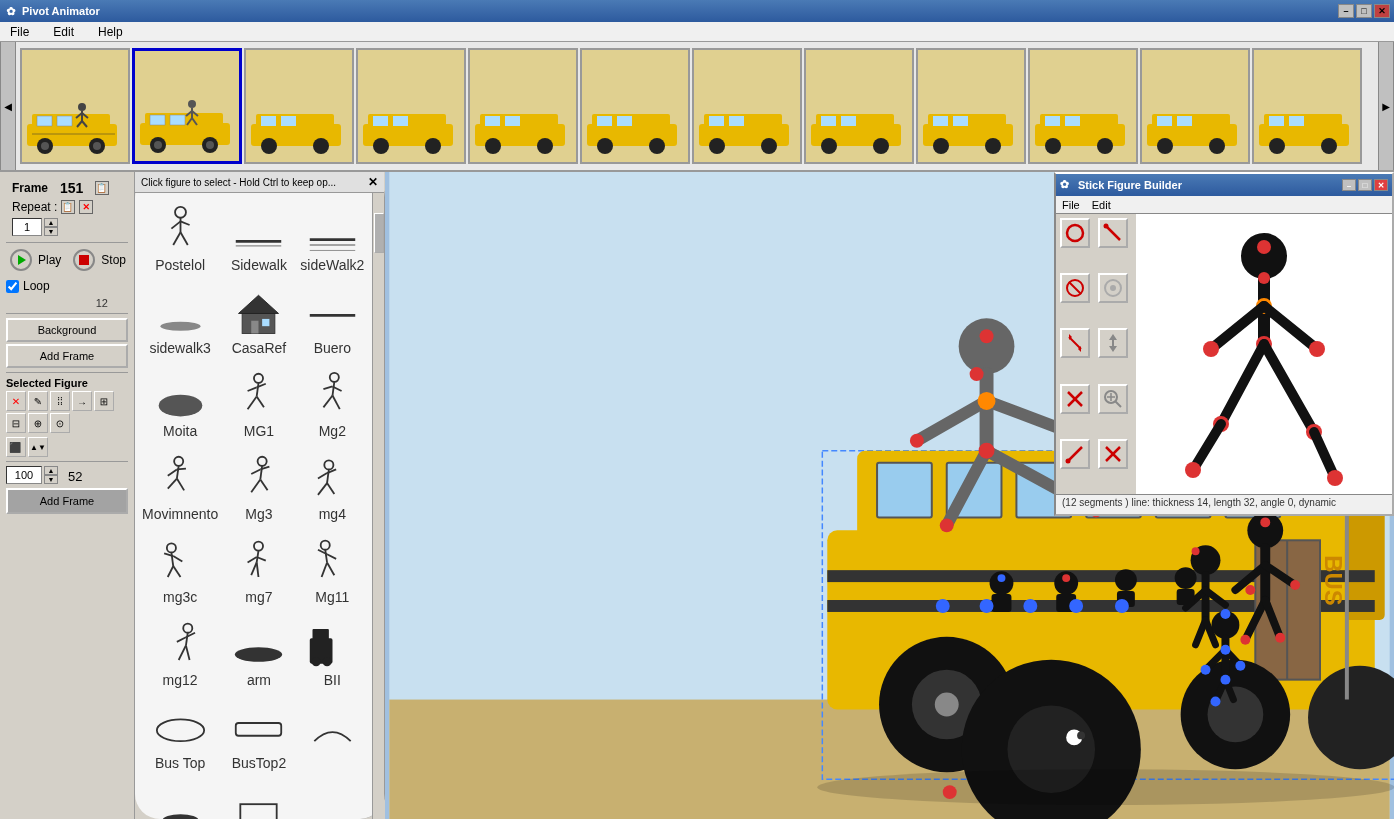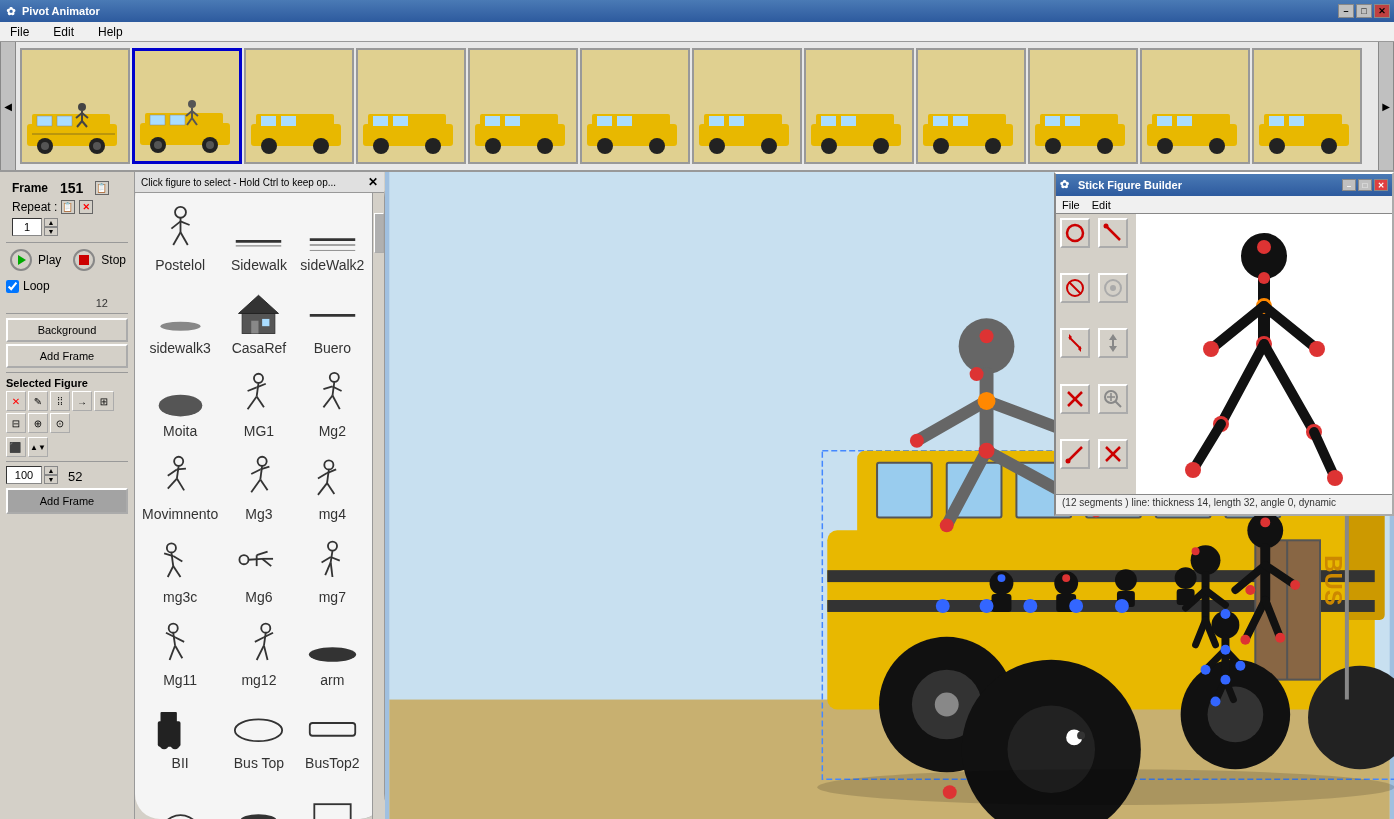--- a/index.html
+++ b/index.html
@@ -509,33 +509,20 @@
                   <line x1="20" y1="17" x2="22" y2="32" stroke="#333" stroke-width="2"></line>
                   <line x1="22" y1="21" x2="12" y2="18" stroke="#333" stroke-width="2"></line>
                   <line x1="22" y1="21" x2="32" y2="27" stroke="#333" stroke-width="2"></line>
                   <line x1="22" y1="32" x2="16" y2="44" stroke="#333" stroke-width="2"></line>
                   <line x1="22" y1="32" x2="30" y2="44" stroke="#333" stroke-width="2"></line>
                 </svg>
             </div>
             <span class="figure-name">mg3c</span>
           </div>
 
-          <div class="figure-item">
-            <div class="figure-img">
-              <svg viewBox="0 0 60 55" width="55" height="50">
-                  <circle cx="14" cy="25" r="5" fill="none" stroke="#333" stroke-width="2"></circle>
-                  <line x1="19" y1="25" x2="34" y2="24" stroke="#333" stroke-width="2"></line>
-                  <line x1="28" y1="20" x2="40" y2="16" stroke="#333" stroke-width="2"></line>
-                  <line x1="28" y1="20" x2="28" y2="32" stroke="#333" stroke-width="2"></line>
-                  <line x1="34" y1="24" x2="44" y2="32" stroke="#333" stroke-width="2"></line>
-                  <line x1="34" y1="24" x2="46" y2="24" stroke="#333" stroke-width="2"></line>
-                </svg>
-            </div>
-            <span class="figure-name">Mg6</span>
-          </div>
 
           <div class="figure-item">
             <div class="figure-img">
               <svg viewBox="0 0 60 55" width="55" height="50">
                   <circle cx="30" cy="10" r="5" fill="none" stroke="#333" stroke-width="2"></circle>
                   <line x1="30" y1="15" x2="28" y2="28" stroke="#333" stroke-width="2"></line>
                   <line x1="28" y1="22" x2="18" y2="28" stroke="#333" stroke-width="2"></line>
                   <line x1="28" y1="22" x2="38" y2="26" stroke="#333" stroke-width="2"></line>
                   <line x1="28" y1="28" x2="22" y2="42" stroke="#333" stroke-width="2"></line>
                   <line x1="28" y1="28" x2="30" y2="44" stroke="#333" stroke-width="2"></line>

